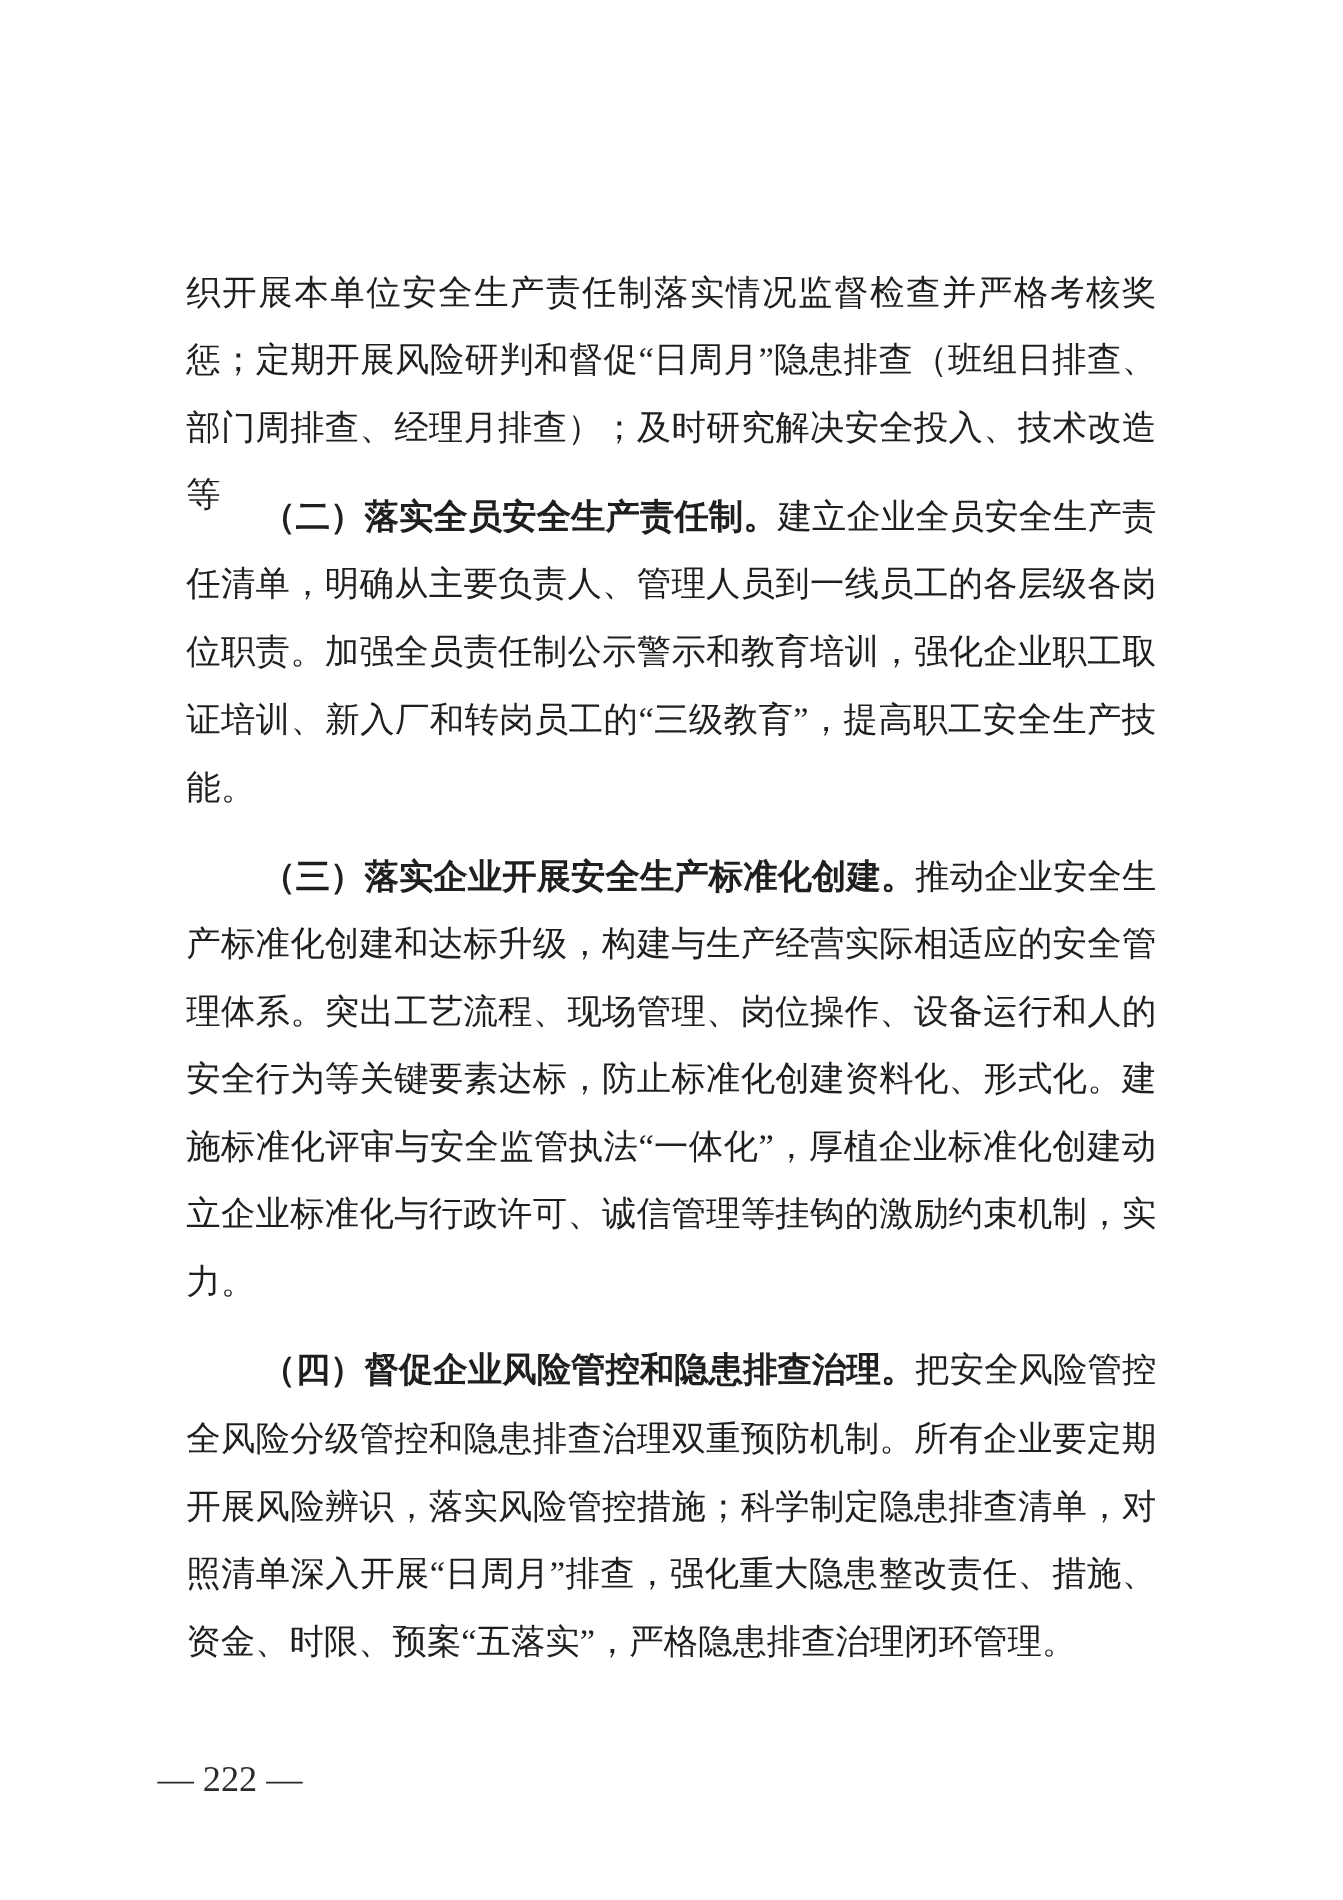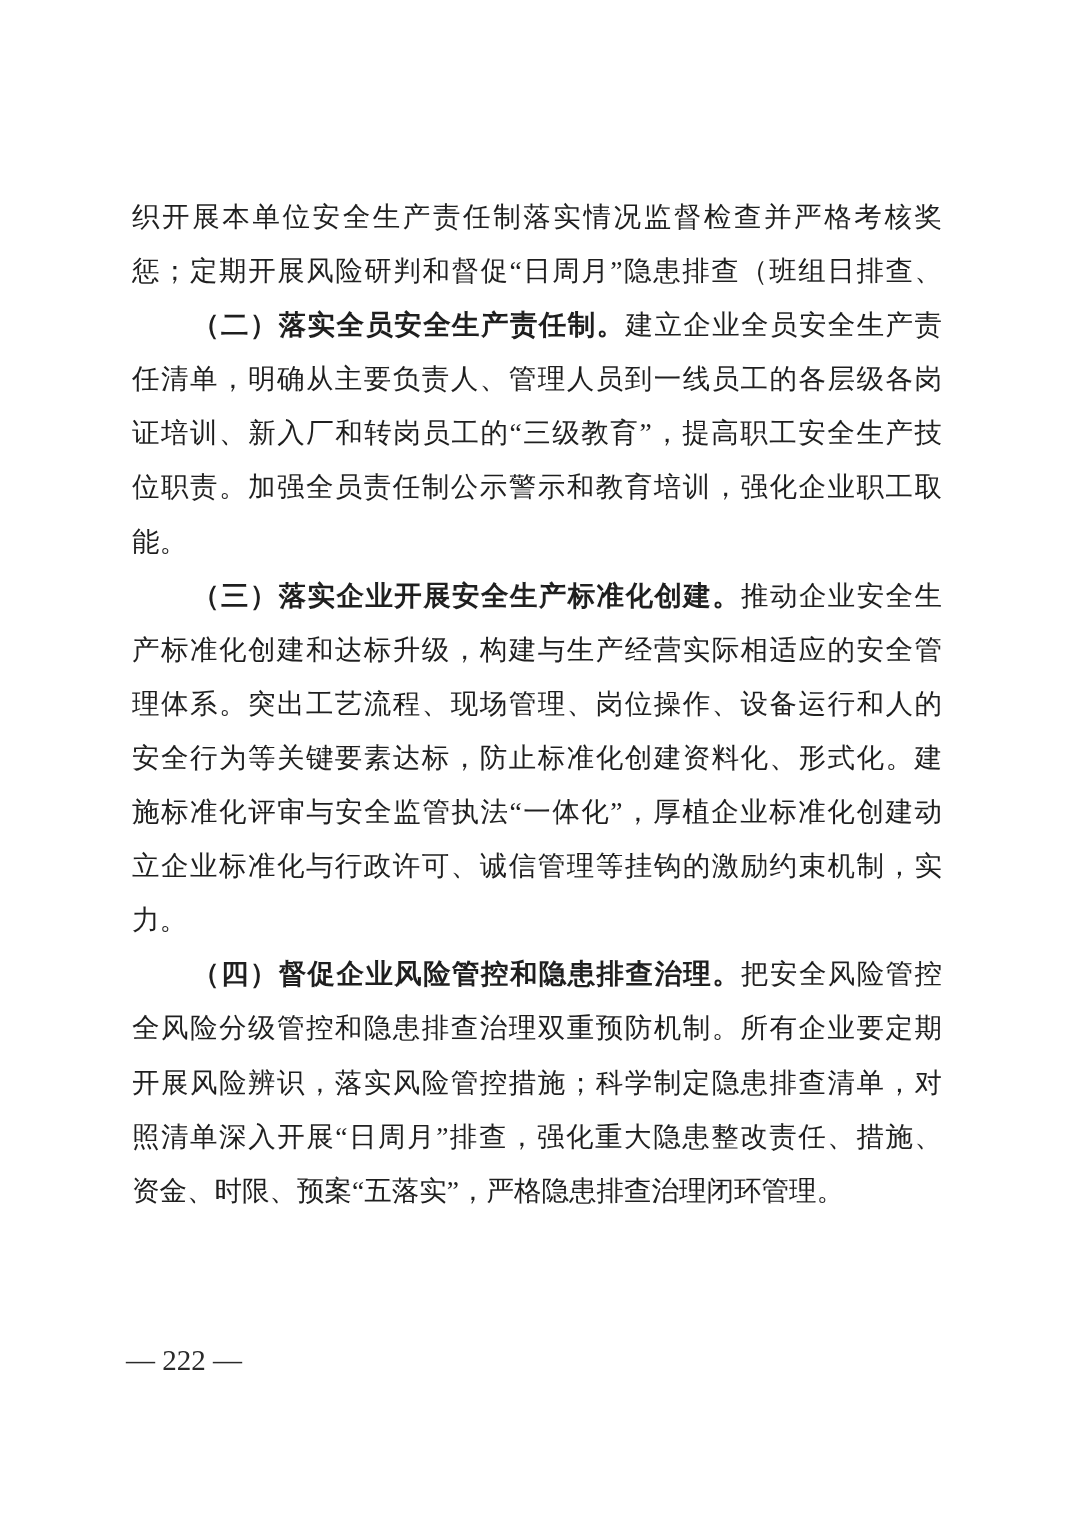--- a/index.html
+++ b/index.html
@@ -23,21 +23,21 @@
     position: absolute;
     left: 132px;
     top: 190px;
     width: 810px;
     font-family: "Liberation Serif", "DejaVu Serif", serif;
     font-size: 27.5px;
     line-height: 54.1px;
     color: #1f1f1f;
   }
   .paragraph {
-    margin: 0;
+    margin: 17px;
     padding: 0;
   }
   .line {
     height: 54.1px;
     text-align: justify;
     text-align-last: justify;
     white-space: normal;
   }
   .line.last {
     text-align: left;
@@ -48,40 +48,41 @@
   }
   .seg {
     font-weight: normal;
   }
   .seg-bold {
     font-weight: bold;
   }
   .footer {
     position: absolute;
     left: 126px;
-    top: 1344px;
+    top: 1408px;
     font-family: "Liberation Serif", "DejaVu Serif", serif;
     font-size: 29px;
     color: #2a2a2a;
   }
 </style>
 </head>
 <body style="background: rgb(255, 255, 255);">
 
 <div class="page">
   <main class="body-text" style="color: rgb(31, 31, 31);">
       <div class="paragraph">
         <div class="line"><span class="seg">织开展本单位安全生产责任制落实情况监督检查并严格考核奖</span></div>
         <div class="line"><span class="seg">惩；定期开展风险研判和督促“日周月”隐患排查（班组日排查、</span></div>
+        <div class="line"><span class="seg">部门周排查、经理月排查）；及时研究解决安全投入、技术改造等</span></div>
       </div>
       <div class="paragraph">
         <div class="line indent"><span class="seg seg-bold">（二）落实全员安全生产责任制。</span><span class="seg">建立企业全员安全生产责</span></div>
         <div class="line"><span class="seg">任清单，明确从主要负责人、管理人员到一线员工的各层级各岗</span></div>
+        <div class="line"><span class="seg">位职责。加强全员责任制公示警示和教育培训，强化企业职工取</span></div>
         <div class="line"><span class="seg">证培训、新入厂和转岗员工的“三级教育”，提高职工安全生产技</span></div>
-        <div class="line"><span class="seg">位职责。加强全员责任制公示警示和教育培训，强化企业职工取</span></div>
         <div class="line last"><span class="seg">能。</span></div>
       </div>
       <div class="paragraph">
         <div class="line indent"><span class="seg seg-bold">（三）落实企业开展安全生产标准化创建。</span><span class="seg">推动企业安全生</span></div>
         <div class="line"><span class="seg">产标准化创建和达标升级，构建与生产经营实际相适应的安全管</span></div>
         <div class="line"><span class="seg">理体系。突出工艺流程、现场管理、岗位操作、设备运行和人的</span></div>
         <div class="line"><span class="seg">安全行为等关键要素达标，防止标准化创建资料化、形式化。建</span></div>
         <div class="line"><span class="seg">施标准化评审与安全监管执法“一体化”，厚植企业标准化创建动</span></div>
         <div class="line"><span class="seg">立企业标准化与行政许可、诚信管理等挂钩的激励约束机制，实</span></div>
         <div class="line last"><span class="seg">力。</span></div>

